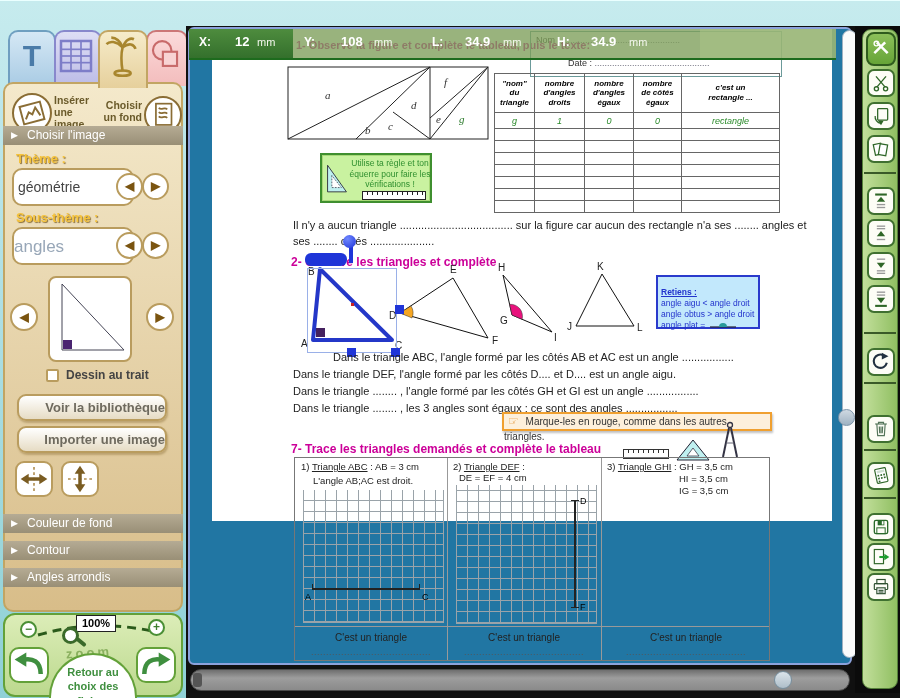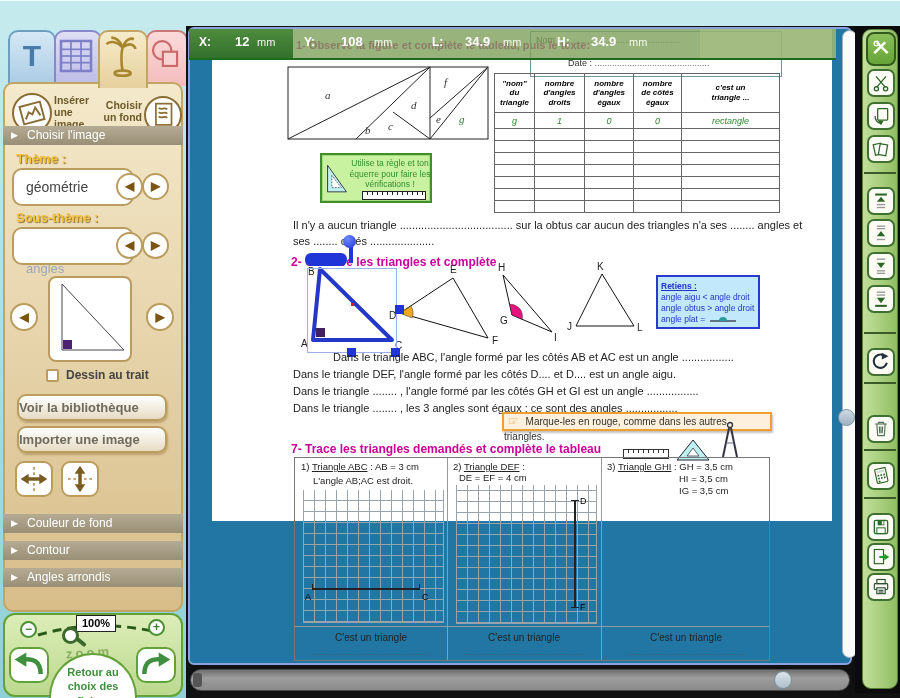--- a/index.html
+++ b/index.html
@@ -18,21 +18,21 @@
   .tab{border:2px solid;border-bottom:none;border-radius:10px 10px 0 0;}
   
   .sidepanel{left:3px;top:81px;width:180px;height:530px;background:linear-gradient(#f4e9cb,#d8bd89);border:2px solid #c2a563;border-radius:10px;box-sizing:border-box;}
   .circbtn{border:2px solid #8a6d35;border-radius:50%;background:#fff;box-sizing:border-box;}
   .sectionbar{left:3px;width:180px;height:19px;background:linear-gradient(#b5ab94,#998f76);color:#fff;font-size:12px;line-height:19px;}
   .sectionbar .arr{position:absolute;left:8px;top:0;font-size:9px;}
   .sectionbar .lbl{position:absolute;left:24px;top:0;}
   .goldlbl{color:#f5c33c;font-weight:bold;font-size:13px;text-shadow:1px 1px 1px #8a6d35;}
   .combo{width:122px;height:38px;background:#fff;border:2px solid #b99c5e;border-radius:10px;box-sizing:border-box;}
   .halfarrow{width:27px;height:27px;border-radius:50%;background:#fff;border:2px solid #b99c5e;box-sizing:border-box;text-align:center;line-height:23px;font-size:12px;color:#7a5410;font-weight:bold;}
-  .tanbtn{width:150px;height:27px;border:2px solid #b99c5e;border-radius:9px;background:linear-gradient(#ffffff,#e6dcc4);box-sizing:border-box;text-align:left;font-size:13px;font-weight:bold;color:#6e6a5e;line-height:23px;box-shadow:1px 2px 2px rgba(120,90,30,.35);}
+  .tanbtn{width:150px;height:27px;border:2px solid #b99c5e;border-radius:9px;background:linear-gradient(#ffffff,#e6dcc4);box-sizing:border-box;text-align:right;font-size:13px;font-weight:bold;color:#6e6a5e;line-height:23px;box-shadow:1px 2px 2px rgba(120,90,30,.35);}
   .sqbtn{width:38px;height:36px;border:2px solid #b99c5e;border-radius:9px;background:#fff;box-sizing:border-box;}
   
   .greenpanel{left:3px;top:612px;width:180px;height:84px;background:linear-gradient(#dcedb8,#bcd98e);border:2px solid #63a139;border-radius:12px;box-sizing:border-box;}
   .zoomcirc{width:17px;height:17px;border-radius:50%;background:#fff;border:2px solid #4a8f35;box-sizing:border-box;text-align:center;line-height:13px;font-weight:bold;color:#3f7f2f;font-size:12px;}
   .greenbtn{width:40px;height:36px;background:#fff;border:2px solid #63a139;border-radius:10px;box-sizing:border-box;}
   .backbtn{left:49px;top:652px;width:88px;height:46px;background:#fff;border:2px solid #63a139;border-bottom:none;border-radius:44px 44px 0 0;box-sizing:border-box;text-align:center;color:#3f8f3f;font-weight:bold;font-size:11px;padding-top:10px;line-height:1.3;}
   
   #docregion{left:186px;top:25px;width:669px;height:667px;background:#101010;}
   .docframe{left:2px;top:1px;width:664px;height:638px;background:#2176a3;border:2px solid #8ca2dc;border-radius:6px;box-sizing:border-box;}
   #page{left:26px;top:3px;width:620px;height:492px;background:#fff;}
@@ -49,21 +49,21 @@
   
   .magenta{color:#cc0099;font-weight:bold;font-size:12px;}
   .doc-text{font-size:11px;color:#222;}
   .t1{border-collapse:collapse;table-layout:fixed;}
   .t1 th,.t1 td{border:1px solid #666;padding:0;}
   .t1 th{font-size:8px;font-weight:bold;font-style:italic;line-height:1.2;white-space:pre-line;text-align:center;height:38px;}
   .t1 td{height:11px;font-size:9px;font-style:italic;color:#2a8a2a;text-align:center;}
   .t1 tr.grow td{height:15px;}
   .tipbox{left:108px;top:124px;width:112px;height:50px;background:#c9f2a0;border:2px solid #3f8f2f;box-shadow:inset 0 0 0 1px #a8d878;box-sizing:border-box;}
   .tiptext{position:absolute;left:26px;top:3px;width:84px;font-size:8.5px;color:#2f8f2f;text-align:center;line-height:1.25;}
-  .retiens{left:444px;top:246px;width:104px;height:54px;background:#c2e8fc;border:2px solid #2a3acc;box-sizing:border-box;font-size:8.5px;color:#2233cc;padding:4px 3px;line-height:1.3;}
+  .retiens{left:444px;top:246px;width:104px;height:54px;background:#c2e8fc;border:2px solid #2a3acc;box-sizing:border-box;font-size:8.5px;color:#2233cc;padding:10px 3px;line-height:1.3;}
   .notebox{left:290px;top:383px;width:270px;height:19px;background:#fdf0dc;border:2px solid #f0a030;box-sizing:border-box;font-size:10px;color:#333;line-height:15px;box-shadow:1px 2px 2px rgba(0,0,0,.25);}
   .grid{background-image:repeating-linear-gradient(0deg,#9aa3a9 0 1px,transparent 1px 11px),repeating-linear-gradient(90deg,#9aa3a9 0 1px,transparent 1px 11px);border-right:1px solid #9aa3a9;border-bottom:1px solid #9aa3a9;box-sizing:border-box;}
   .t3{left:82px;top:428px;width:476px;height:204px;border:1px solid #777;box-sizing:border-box;}
   .t3 .vline{position:absolute;top:0;width:1px;height:100%;background:#999;}
   .t3 .hline{position:absolute;left:0;top:168px;width:100%;height:1px;background:#999;}
   .ptitle{font-size:9.5px;color:#222;}
   .ptitle .uname{text-decoration:underline;}
   .footcell{position:absolute;text-align:center;font-size:10px;color:#222;}
   .footdots{position:absolute;text-align:center;font-size:9px;color:#555;letter-spacing:.5px;}
   
@@ -140,28 +140,28 @@
       </svg>
     </div>
 
     <div class="abs sectionbar" style="top:125px;">
       <span class="arr">▶</span>
       <span class="lbl">Choisir l'image</span>
     </div>
 
     <div class="abs goldlbl" style="left:16px;top:150px;">Thème :</div>
     <div class="abs combo" style="left:12px;top:167px;">
-      <div style="padding:9px 0 0 12px;font-size:14px;color:#444;">géométrie</div>
+      <div style="padding:9px 0 0 4px;font-size:14px;color:#444;">géométrie</div>
     </div>
     <div class="abs halfarrow" style="left:116px;top:172px;">◀</div>
     <div class="abs halfarrow" style="left:142px;top:172px;">▶</div>
 
     <div class="abs goldlbl" style="left:16px;top:209px;">Sous-thème :</div>
     <div class="abs combo" style="left:12px;top:226px;">
-      <div style="padding:8px 0 0 12px;font-size:13px;color:#98a7b8;margin-top:24px;">angles</div>
+      <div style="padding:8px 0 0 0;font-size:17px;color:#98a7b8;">angles</div>
     </div>
     <div class="abs halfarrow" style="left:116px;top:231px;">◀</div>
     <div class="abs halfarrow" style="left:142px;top:231px;">▶</div>
 
     <div class="abs" style="left:48px;top:275px;width:84px;height:86px;background:#fff;border:2px solid #b99c5e;border-radius:8px;box-sizing:border-box;">
       <svg width="80" height="82" viewBox="0 0 80 82">
         <polygon points="12,6 12,72 74,72" fill="none" stroke="#445" stroke-width="1"></polygon>
         <rect x="13" y="62" width="9" height="9" fill="#4a2470"></rect>
       </svg>
     </div>
@@ -279,21 +279,21 @@
           <th>nombre
 d'angles
 droits</th>
           <th>nombre
 d'angles
 égaux</th>
           <th>nombre
 de côtés
 égaux</th>
           <th>c'est un
-triangle ...</th>
+rectangle ...</th>
         </tr>
           </thead>
         <tbody>
           <tr class="grow">
             <td>g</td>
             <td>1</td>
             <td>0</td>
             <td>0</td>
             <td>rectangle</td>
           </tr>
@@ -355,21 +355,21 @@
           <polygon points="8,14 8,28 19,28" fill="#fff" stroke="#223" stroke-width=".8" stroke-dasharray="2 1.5"></polygon>
         </svg>
         <div class="tiptext pre">Utilise ta règle et ton
 équerre pour faire les
 vérifications !</div>
         <div style="position:absolute;left:40px;top:36px;width:64px;height:9px;background:#fff;border:1px solid #222;box-sizing:border-box;">
           <div style="height:3px;background:repeating-linear-gradient(90deg,transparent 0 4px,#222 4px 5px);"></div>
         </div>
       </div>
 
-      <div class="abs doc-text" style="left:81px;top:190px;">Il n'y a aucun triangle ..................................... sur la obtus car aucun des triangles n'a ses ........ angles et</div>
+      <div class="abs doc-text" style="left:81px;top:190px;">Il n'y a aucun triangle ..................................... sur la figure car aucun des rectangle n'a ses ........ angles et</div>
       <div class="abs doc-text" style="left:81px;top:206px;">ses ........ côtés .....................</div>
 
       <div class="abs magenta" style="left:79px;top:226px;">2- Observe les triangles et complète</div>
 
       <svg class="abs" style="left:83px;top:230px;" width="465" height="98" viewBox="0 0 465 98">
         <polygon points="25,10 18,81 97,81" fill="none" stroke="#2437c8" stroke-width="4" stroke-linejoin="round"></polygon>
         <rect x="21" y="69" width="9" height="9" fill="#44205e"></rect>
         <rect x="56" y="44" width="3" height="3" fill="#cc2222"></rect>
         <polygon points="105,54 158,19 193,79" fill="none" stroke="#111" stroke-width="1"></polygon>
         <path d="M105 54 L116 47 A13 13 0 0 1 117 59 Z" fill="#f5a623" stroke="#333" stroke-width=".5"></path>

